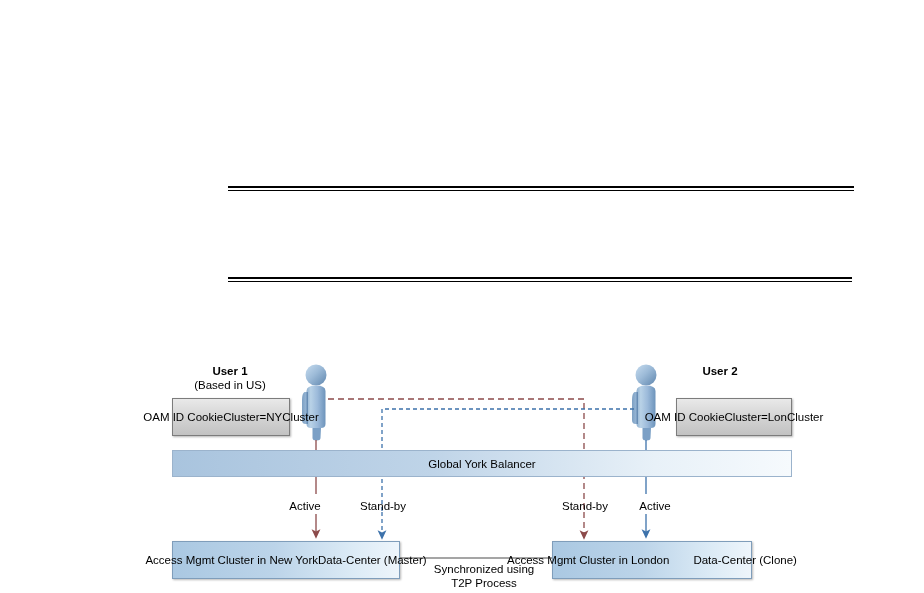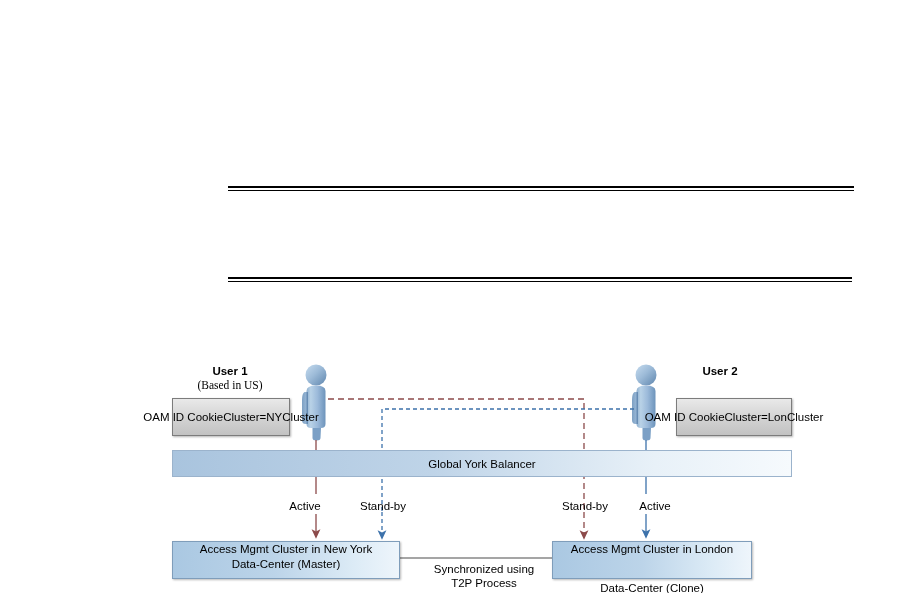--- a/index.html
+++ b/index.html
@@ -46,21 +46,21 @@
     line-height: 14px;
     color: #000;
     white-space: nowrap;
     text-align: center;
   }
 
   
   #user1-caption { left: 150px; top: 364px; width: 160px; }
   #user2-caption { left: 630px; top: 364px; width: 180px; }
   .user-caption .ln1 { font-weight: bold; display: block; }
-  .user-caption .ln2 { display: block; font-family: Liberation Serif, serif; }
+  .user-caption .ln2 { display: block; }
 
   
   .cookie-box {
     position: absolute;
     box-sizing: border-box;
     border: 1px solid #7c7c7c;
     background: linear-gradient(180deg,#e9e9e9 0%,#d2d2d2 55%,#c2c2c2 100%);
     box-shadow: 1px 1px 2px rgba(0,0,0,.30);
     display: flex;
     flex-direction: row;
@@ -92,22 +92,23 @@
   }
 
   
   .dc-box {
     position: absolute;
     box-sizing: border-box;
     border: 1px solid #7f9dba;
     background: linear-gradient(90deg,#aac8e2 0%, #bcd4e9 45%, #dcebf6 80%, #eef5fb 100%);
     box-shadow: 1px 1px 2px rgba(0,0,0,.28);
     display: flex;
-    flex-direction: column;
+    flex-direction: row;
     align-items: center;
+    justify-content: center;
     font-size: 11.5px;
     line-height: 15px;
     color: #000;
     white-space: nowrap;
   }
   #dc-left  { left: 172px; top: 541px; width: 228px; height: 38px; }
   #dc-right { left: 552px; top: 541px; width: 200px; height: 38px; gap: 24px; }
 
   
   #flow-active-left   { left: 270px; top: 499px; width: 70px; }

